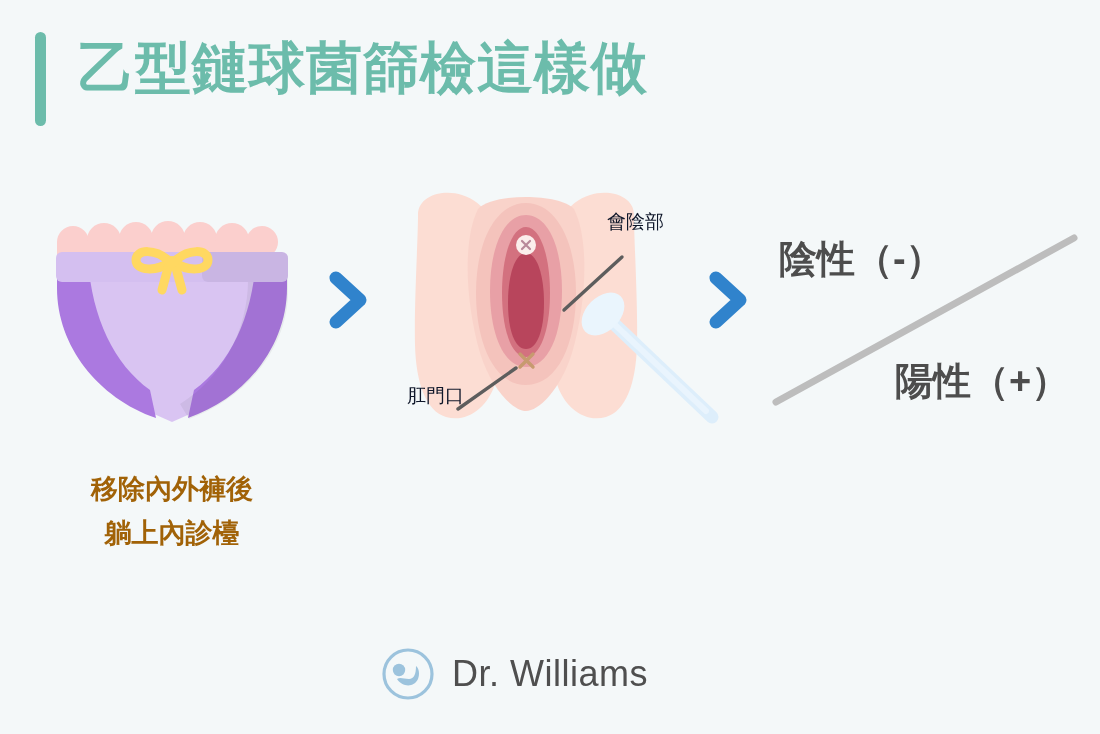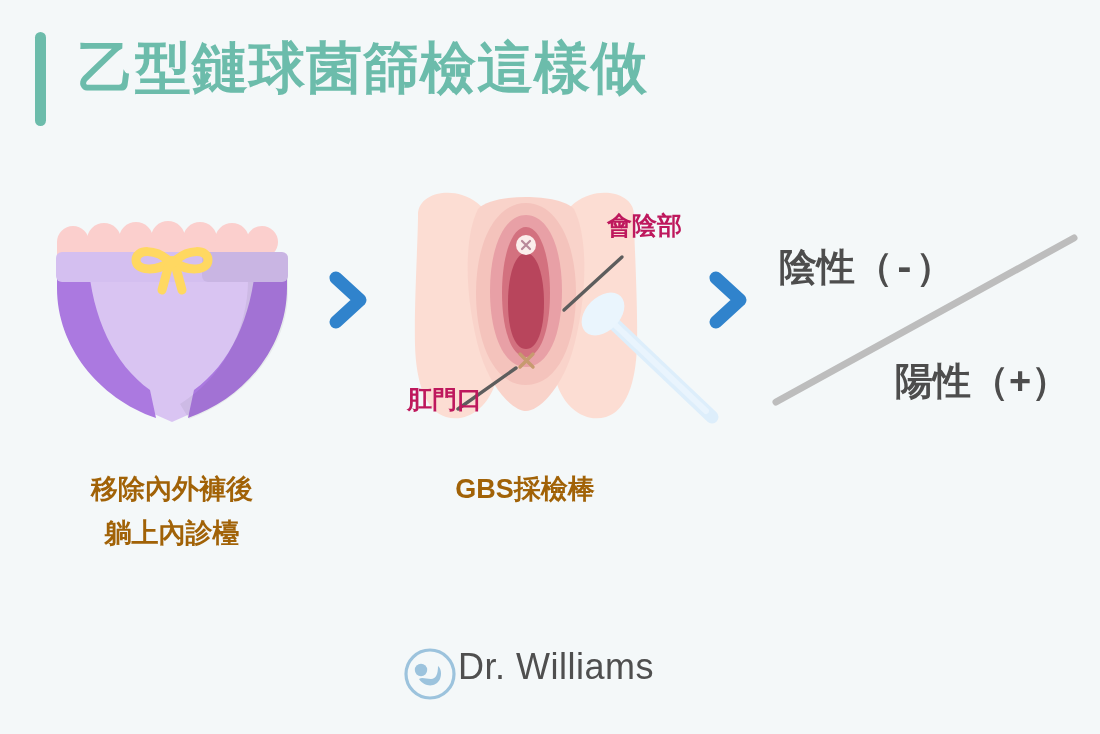--- a/index.html
+++ b/index.html
@@ -67,45 +67,47 @@
   
   .anatomy-wrap {
     position: absolute;
     left: 400px;
     top: 185px;
     width: 320px;
     height: 250px;
   }
   .anat-label {
     position: absolute;
-    color: #be185d;
-    font-size: 25px;
-    font-weight: bold;
+    color: #0f172a;
+    font-size: 19px;
+    font-weight: normal;
     white-space: nowrap;
   }
   .label-perineum { left: 607px; top: 209px; }
   .label-anus     { left: 407px; top: 383px; }
 
   
   .result-text {
     position: absolute;
     color: #4d4d4d;
     font-size: 38px;
     font-weight: bold;
     white-space: nowrap;
   }
-  .result-negative { left: 779px; top: 242px; font-family: Liberation Mono, monospace; }
+  .result-negative { left: 779px; top: 234px; }
   .result-positive { left: 866px; top: 356px; margin-left: 29px; }
 
   
   .brand {
     position: absolute;
-    left: 402px;
+    left: 380px;
     top: 646px;
     display: flex;
+    align-items: center;
+    gap: 16px;
   }
   .brand-name {
     color: #4f4f4f;
     font-size: 36px;
     letter-spacing: 0.5px;
     white-space: nowrap;
   }
 </style>
 </head>
 <body>
@@ -231,21 +233,20 @@
         <line x1="212" y1="137" x2="306" y2="226" stroke="#e9f4fd" stroke-width="6" stroke-linecap="round"></line>
         <ellipse cx="203" cy="129" rx="17" ry="25" transform="rotate(45 203 129)" fill="#eaf5fd"></ellipse>
       </g>
     </svg>
   </div>
 
   <div class="anat-label label-perineum">會陰部</div>
   <div class="anat-label label-anus">肛門口</div>
 
   <div class="step-caption" style="left:370px; top:468px; width:310px;">
-    <div>GBS採檢棒</div>
   </div>
 
   <div class="chevron" style="left:706px; top:270px;">
     <svg width="46" height="60" viewBox="0 0 46 60" xmlns="http://www.w3.org/2000/svg">
       <polyline points="10,8 34,30 10,52" fill="none" stroke="#3083cc" stroke-width="13" stroke-linecap="round" stroke-linejoin="round"></polyline>
     </svg>
   </div>
 
   <div class="result-text result-negative">陰性（-）</div>
   <div class="result-text result-positive">陽性（+）</div>

